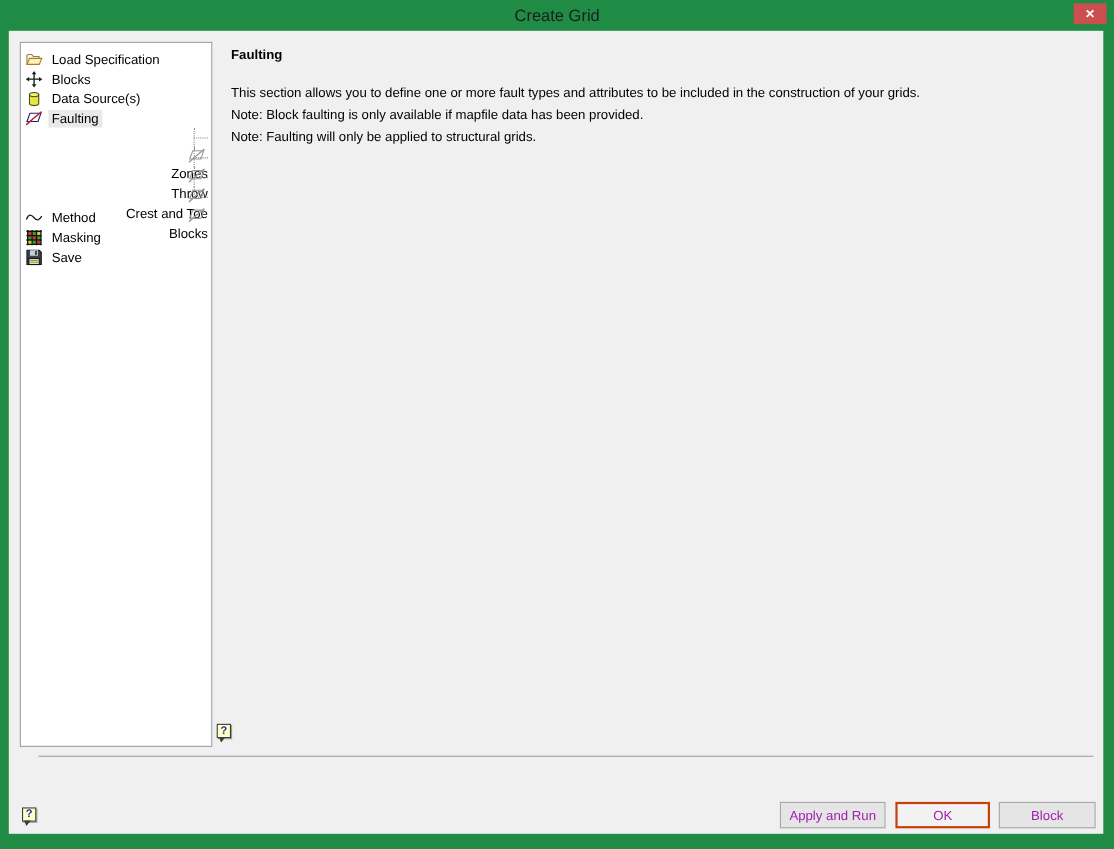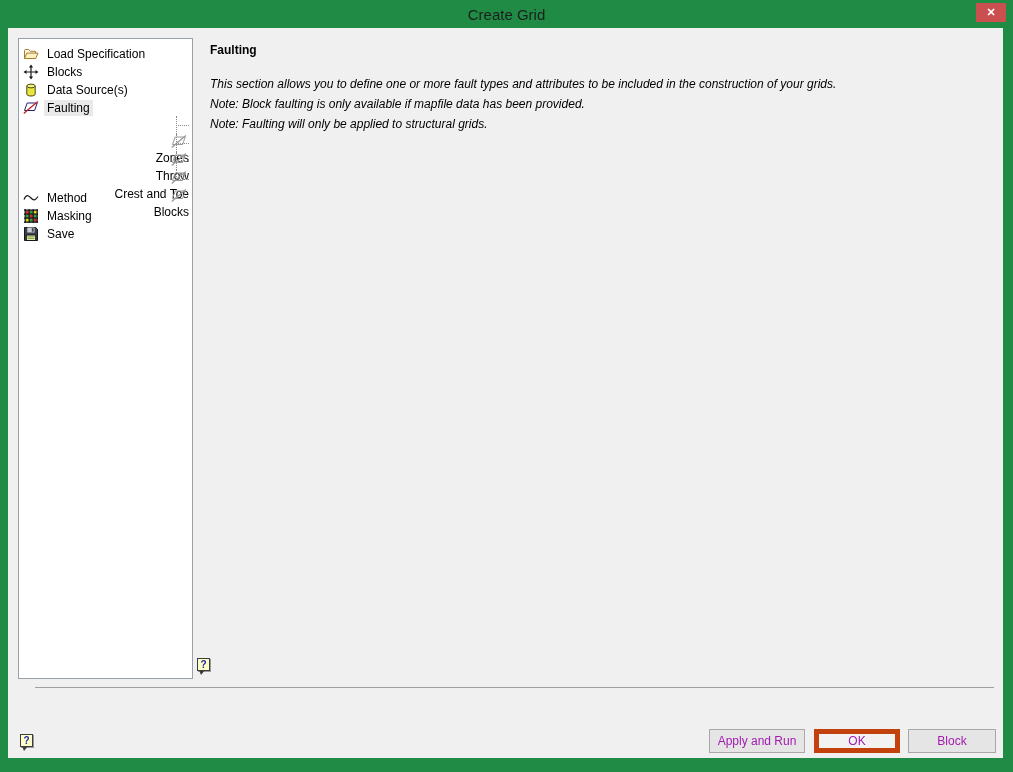--- a/index.html
+++ b/index.html
@@ -51,21 +51,21 @@
     content:""; position:absolute; left:12px; top:9px; width:13px;
     border-top:1px dotted #8a8a8a;
   }
   
   .content-heading {
     position:absolute; left:202px; top:15px;
     font-size:12px; font-weight:bold; color:#000;
   }
   .content-lines {
     position:absolute; left:202px; top:46px;
-    font-size:12px; color:#000; line-height:20px;font-style:italic;
+    font-size:12px; color:#000; line-height:20px;
   }
   
   .help-icon {
     position:absolute; width:13px; height:13px;
     background:#ffffc8; border:1px solid #3c3c3c;
     box-shadow:1px 1px 0 #9a9a9a;
     color:#2323a8; font-size:10px; font-weight:bold;
     display:flex; align-items:center; justify-content:center;
     cursor:default;
   }
@@ -84,21 +84,21 @@
   }
   .btn {
     position:absolute; top:701px; height:24px;
     background:#e5e5e5; border:1px solid #a8a8a8;
     font-family:"Liberation Sans", sans-serif;
     font-size:12px; color:#a21caf;
     display:flex; align-items:center; justify-content:center;
     cursor:default;
   }
   .btn-apply  { left:701px; width:96px; }
-  .btn-ok     { left:806px; width:86px; background:#f2f2f2; border:5px solid #c2410c; }
+  .btn-ok     { left:806px; width:86px; background:#f2f2f2; border:2px solid #c2410c; }
   .btn-cancel { left:900px; width:88px; }
 </style>
 </head>
 <body>
 
 <div class="titlebar">
   <span class="title-text">Create Grid</span>
   <div class="close-btn">
     <span>✕</span>
   </div>

